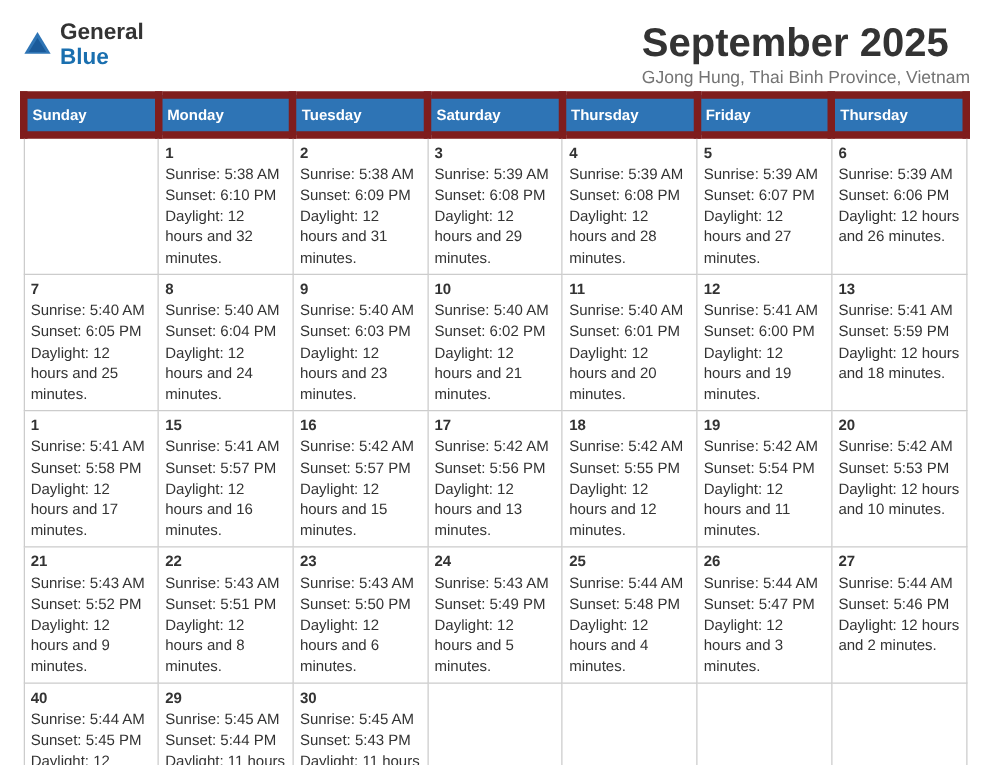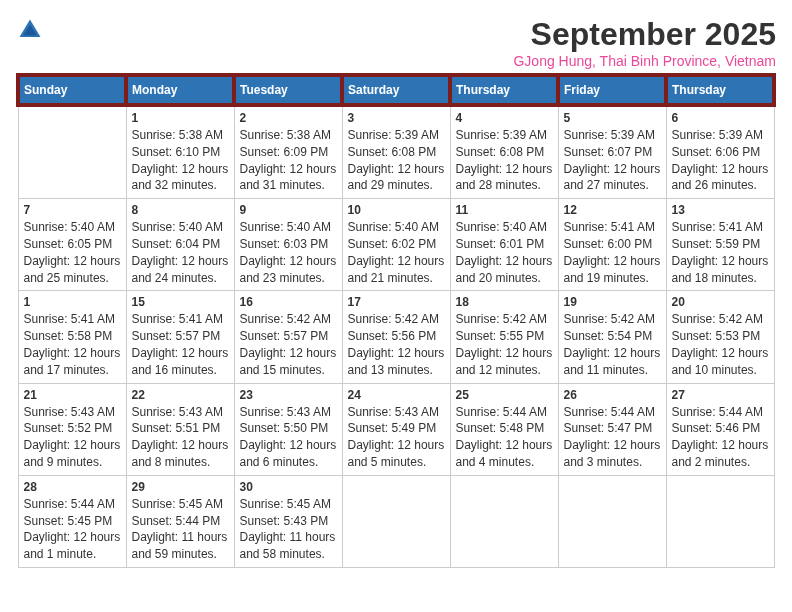--- a/index.html
+++ b/index.html
@@ -26,44 +26,43 @@
       font-weight: bold;
       line-height: 1.1;
     }
     .logo-general { color: #333; }
     .logo-blue { color: #1a6faf; }
     .logo-icon {
       width: 28px;
       height: 28px;
     }
     .title-block {
-      text-align: right;
     }
     .month-title {
       font-size: 32px;
       font-weight: bold;
       color: #333;
     }
     .subtitle {
       font-size: 14px;
-      color: #ec4899;
+      color: #737373;
     }
     table {
       width: 100%;
       border-collapse: collapse;
       table-layout: fixed;
     }
     th {
       background-color: #2e74b5;
       color: #fff;
       font-size: 12px;
       font-weight: bold;
       padding: 6px 4px;
       text-align: left;
-      border: 4px solid #7f1d1d;
+      border: 6px solid #7f1d1d;
     }
     td {
       border: 1px solid #ccc;
       vertical-align: top;
       padding: 4px 5px;
       font-size: 9.5px;
       color: #333;
       height: 82px;
     }
     td.empty {
@@ -92,20 +91,24 @@
   </style>
 </head>
 <body>
 
 <div class="header">
   <div class="logo">
     <svg class="logo-icon" viewBox="0 0 40 40">
       <polygon points="20,5 35,30 5,30" fill="#2e74b5"></polygon>
       <polygon points="20,12 30,28 10,28" fill="#1a5a9a"></polygon>
     </svg>
+    <div class="logo-text">
+      <span class="logo-general">General</span><br>
+      <span class="logo-blue">Blue</span>
+    </div>
   </div>
   <div class="title-block">
     <div class="month-title">September 2025</div>
     <div class="subtitle">GJong Hung, Thai Binh Province, Vietnam</div>
   </div>
 </div>
 
 <table>
   <thead>
     <tr>
@@ -231,21 +234,21 @@
           <span class="day-num">26</span>
           <div class="day-info">Sunrise: 5:44 AM<br>Sunset: 5:47 PM<br>Daylight: 12 hours and 3 minutes.</div>
         </td>
         <td>
           <span class="day-num">27</span>
           <div class="day-info">Sunrise: 5:44 AM<br>Sunset: 5:46 PM<br>Daylight: 12 hours and 2 minutes.</div>
         </td>
       </tr>
       <tr class="week-row">
         <td>
-          <span class="day-num">28</span>
+          <span class="day-num">40</span>
           <div class="day-info">Sunrise: 5:44 AM<br>Sunset: 5:45 PM<br>Daylight: 12 hours and 1 minute.</div>
         </td>
         <td>
           <span class="day-num">29</span>
           <div class="day-info">Sunrise: 5:45 AM<br>Sunset: 5:44 PM<br>Daylight: 11 hours and 59 minutes.</div>
         </td>
         <td>
           <span class="day-num">30</span>
           <div class="day-info">Sunrise: 5:45 AM<br>Sunset: 5:43 PM<br>Daylight: 11 hours and 58 minutes.</div>
         </td>

